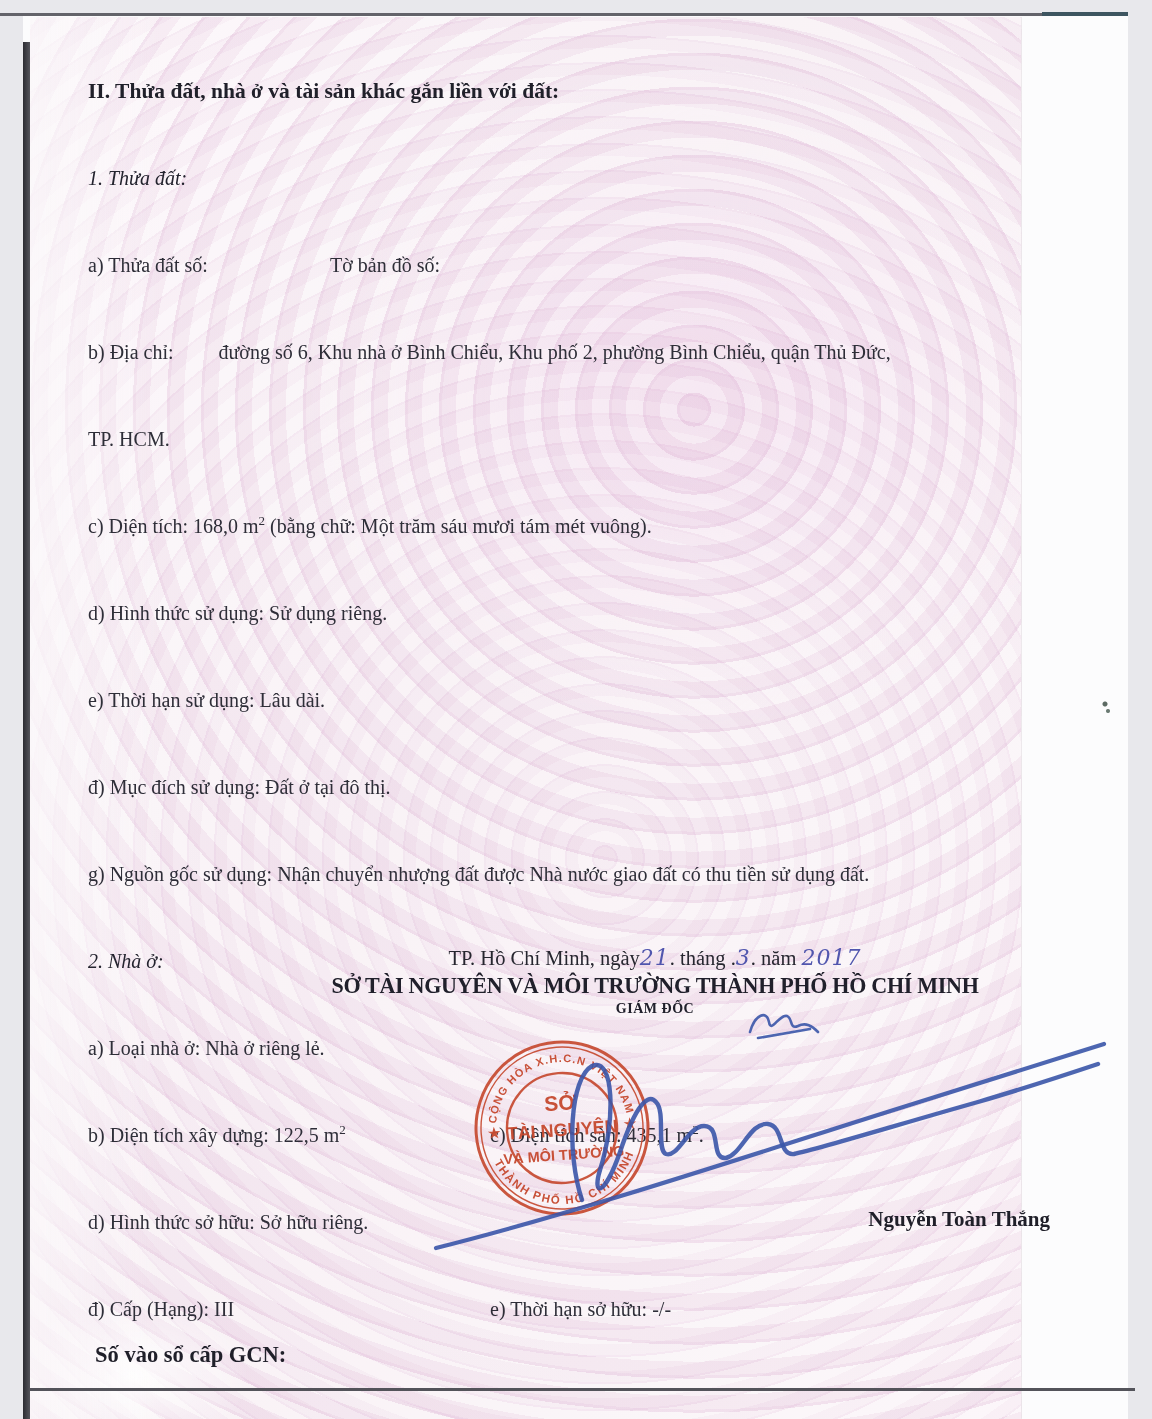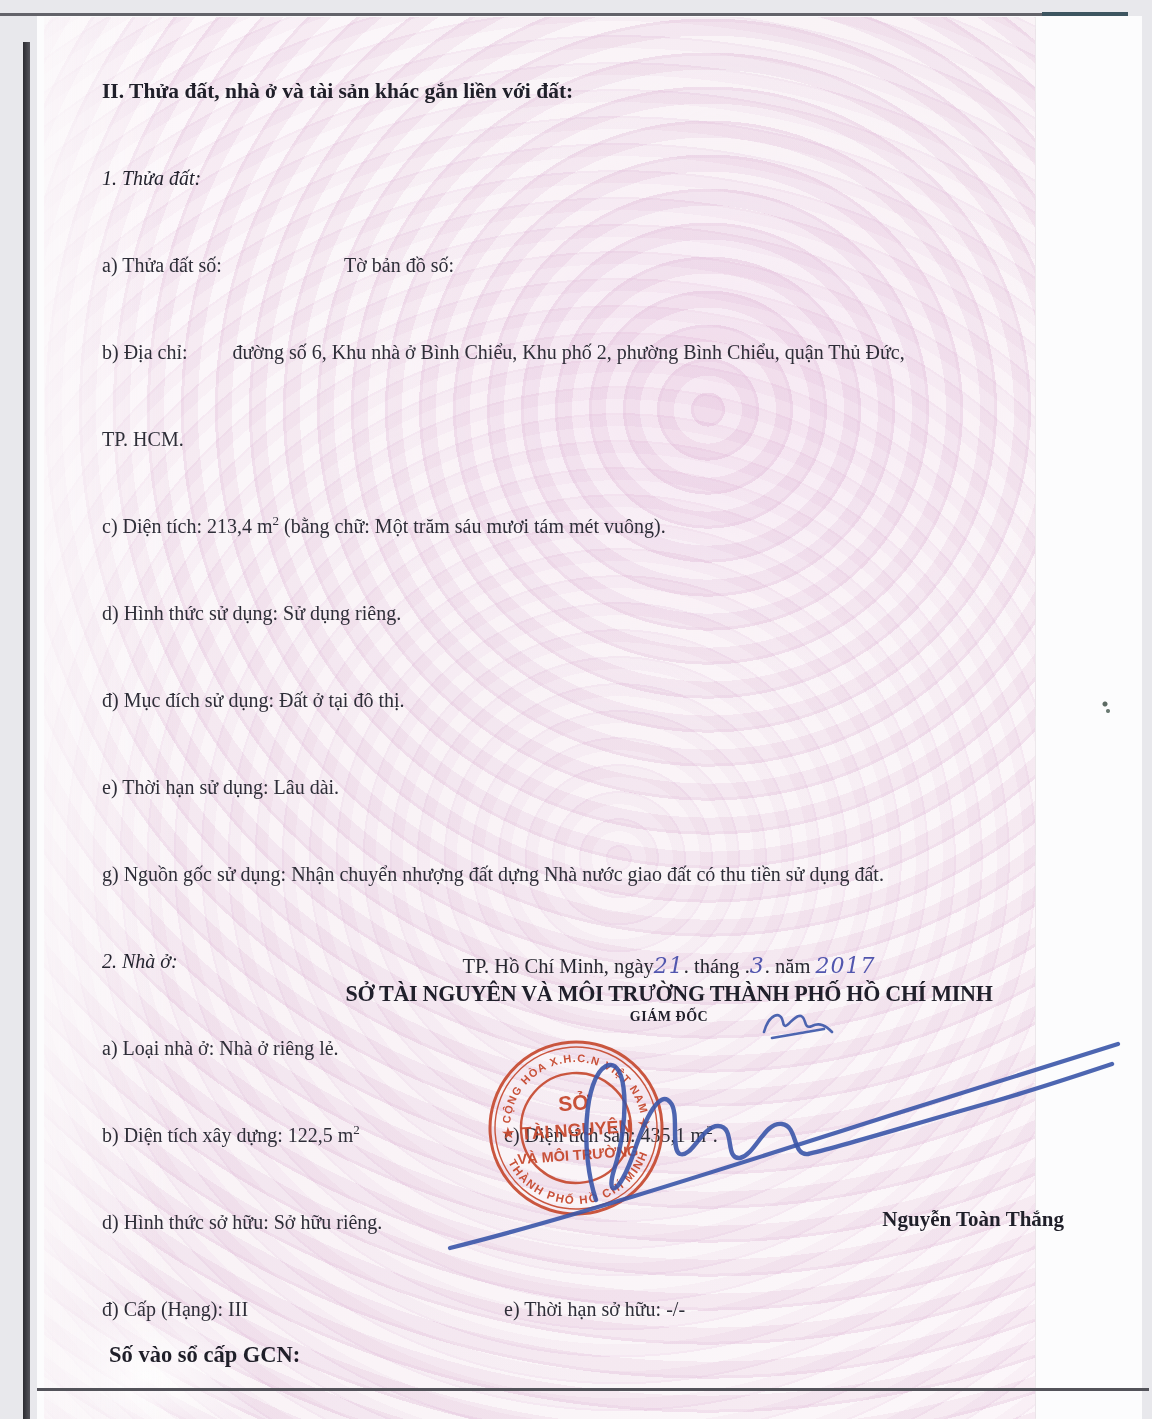--- a/index.html
+++ b/index.html
@@ -4,21 +4,21 @@
 <style>
   html,body{margin:0;padding:0;}
   body{
     width:1152px;height:1419px;position:relative;overflow:hidden;
     background:#e8e8ec;
     font-family:"Liberation Serif",serif;color:#2e2e38;
   }
   .stage{position:absolute;inset:0;}
   .topline{position:absolute;left:0;top:13px;width:1128px;height:3px;background:#63636a;}
   .topline-end{position:absolute;left:1042px;top:12px;width:86px;height:5px;background:#3d5560;}
-  .sheet{position:absolute;left:37px;top:16px;width:1105px;height:1403px;background:#fcfcfd;}
+  .sheet{position:absolute;left:23px;top:16px;width:1105px;height:1403px;background:#fcfcfd;}
   .page{
     position:absolute;left:7px;top:1px;width:991px;height:1402px;
     border-right:1px solid rgba(60,40,60,0.07);
     background:
       linear-gradient(90deg, rgba(251,248,250,0.8), rgba(251,248,250,0) 13%),
       radial-gradient(ellipse 170px 110px at 10% 97%, rgba(255,255,255,0.95), rgba(255,255,255,0) 70%),
       repeating-radial-gradient(circle at 67% 28%, rgba(224,186,216,0.16) 0 14px, rgba(224,186,216,0.33) 14px 17px, rgba(255,255,255,0.22) 17px 34px),
       repeating-radial-gradient(circle at 58% 60%, rgba(224,186,216,0.12) 0 11px, rgba(224,186,216,0.26) 11px 13px, rgba(255,255,255,0.12) 13px 27px),
       radial-gradient(ellipse 520px 430px at 68% 27%, rgba(242,219,236,0.85), rgba(248,238,245,0.35) 60%, rgba(248,238,245,0) 78%),
       linear-gradient(115deg,#fbf6f9,#f6edf3 45%,#faf3f7);
@@ -28,21 +28,21 @@
   .content{position:absolute;left:58px;top:0;width:930px;padding-top:2px;
     font-size:20px;line-height:29px;white-space:pre-wrap;}
   .line{min-height:29px;}
   .h1{font-size:21.5px;font-weight:bold;color:#20202a;}
   .bi{font-weight:normal;font-style:italic;color:#23232e;}
   .cols{display:flex;gap:12px;}
   .w230{width:230px;flex:none;}
   .w390{width:390px;flex:none;}
   sup{font-size:13px;line-height:0;}
   .sign-block{position:absolute;left:230px;top:928px;width:790px;text-align:center;color:#26262f;}
-  .date-line{font-size:20.5px;margin-top:8px;}
+  .date-line{font-size:20.5px;}
   .hw{color:#5156ae;font-style:italic;font-family:"DejaVu Serif",serif;font-size:22px;letter-spacing:1px;}
   .org{font-size:22.5px;font-weight:bold;letter-spacing:-0.3px;margin-top:3px;color:#20202b;transform:scale(0.98,1);}
   .role{font-size:14px;font-weight:bold;margin-top:2px;color:#20202b;letter-spacing:0.5px;}
   .stamp-sig{position:absolute;left:400px;top:985px;width:680px;height:260px;overflow:visible;}
   .stamp-ring{fill:none;stroke:#c6492f;opacity:0.92;}
   .stamp-text{fill:#c6492f;opacity:0.95;font-family:"Liberation Sans",sans-serif;font-weight:bold;}
   .sig{fill:none;stroke:#3a55a8;stroke-linecap:round;stroke-linejoin:round;opacity:0.9;}
   .signer{position:absolute;left:230px;top:1190px;width:790px;text-align:right;font-weight:bold;font-size:21px;color:#1f1f29;}
   .gcn{position:absolute;left:65px;top:1325px;font-weight:bold;font-size:22.5px;color:#1f1f29;}
   .bottom-rule{position:absolute;left:0;top:1372px;width:1112px;height:2.5px;background:#53535a;}
@@ -63,25 +63,25 @@
 
       <div class="content">
         <div class="line h1">II. Thửa đất, nhà ở và tài sản khác gắn liền với đất:</div>
         <div class="line bi">1. Thửa đất:</div>
         <div class="line cols">
           <span class="w230">a) Thửa đất số:</span>
           <span>Tờ bản đồ số:</span>
         </div>
         <div class="line">b) Địa chỉ:         đường số 6, Khu nhà ở Bình Chiểu, Khu phố 2, phường Bình Chiểu, quận Thủ Đức,</div>
         <div class="line">TP. HCM.</div>
-        <div class="line"><span>c) Diện tích: 213,4 m</span><sup>2</sup><span> (bằng chữ: Một trăm sáu mươi tám mét vuông).</span></div>
+        <div class="line"><span>c) Diện tích: 168,0 m</span><sup>2</sup><span> (bằng chữ: Một trăm sáu mươi tám mét vuông).</span></div>
         <div class="line">d) Hình thức sử dụng: Sử dụng riêng.</div>
+        <div class="line">e) Thời hạn sử dụng: Lâu dài.</div>
         <div class="line">đ) Mục đích sử dụng: Đất ở tại đô thị.</div>
-        <div class="line">e) Thời hạn sử dụng: Lâu dài.</div>
-        <div class="line">g) Nguồn gốc sử dụng: Nhận chuyển nhượng đất dựng Nhà nước giao đất có thu tiền sử dụng đất.</div>
+        <div class="line">g) Nguồn gốc sử dụng: Nhận chuyển nhượng đất được Nhà nước giao đất có thu tiền sử dụng đất.</div>
         <div class="line bi">2. Nhà ở:</div>
         <div class="line">a) Loại nhà ở: Nhà ở riêng lẻ.</div>
         <div class="line cols">
           <span class="w390"><span>b) Diện tích xây dựng: 122,5 m</span><sup>2</sup></span>
           <span><span>c) Diện tích sàn: 435,1 m</span><sup>2</sup><span>.</span></span>
         </div>
         <div class="line">d) Hình thức sở hữu: Sở hữu riêng.</div>
         <div class="line cols">
           <span class="w390">đ) Cấp (Hạng): III</span>
           <span>e) Thời hạn sở hữu: -/-</span>

